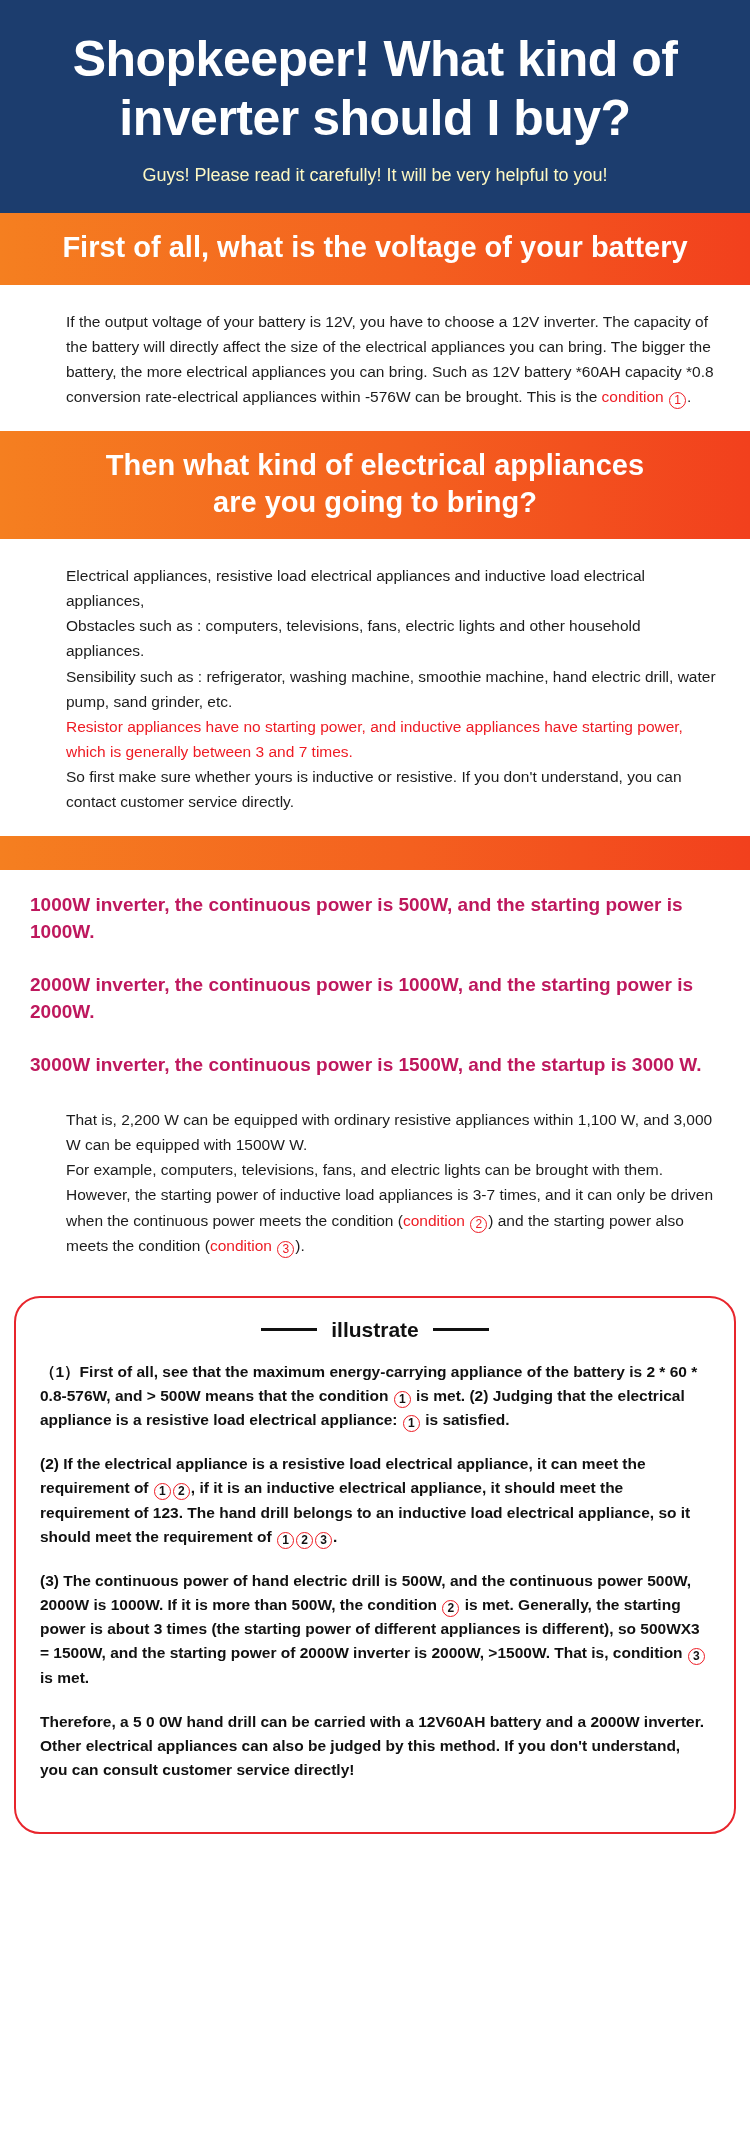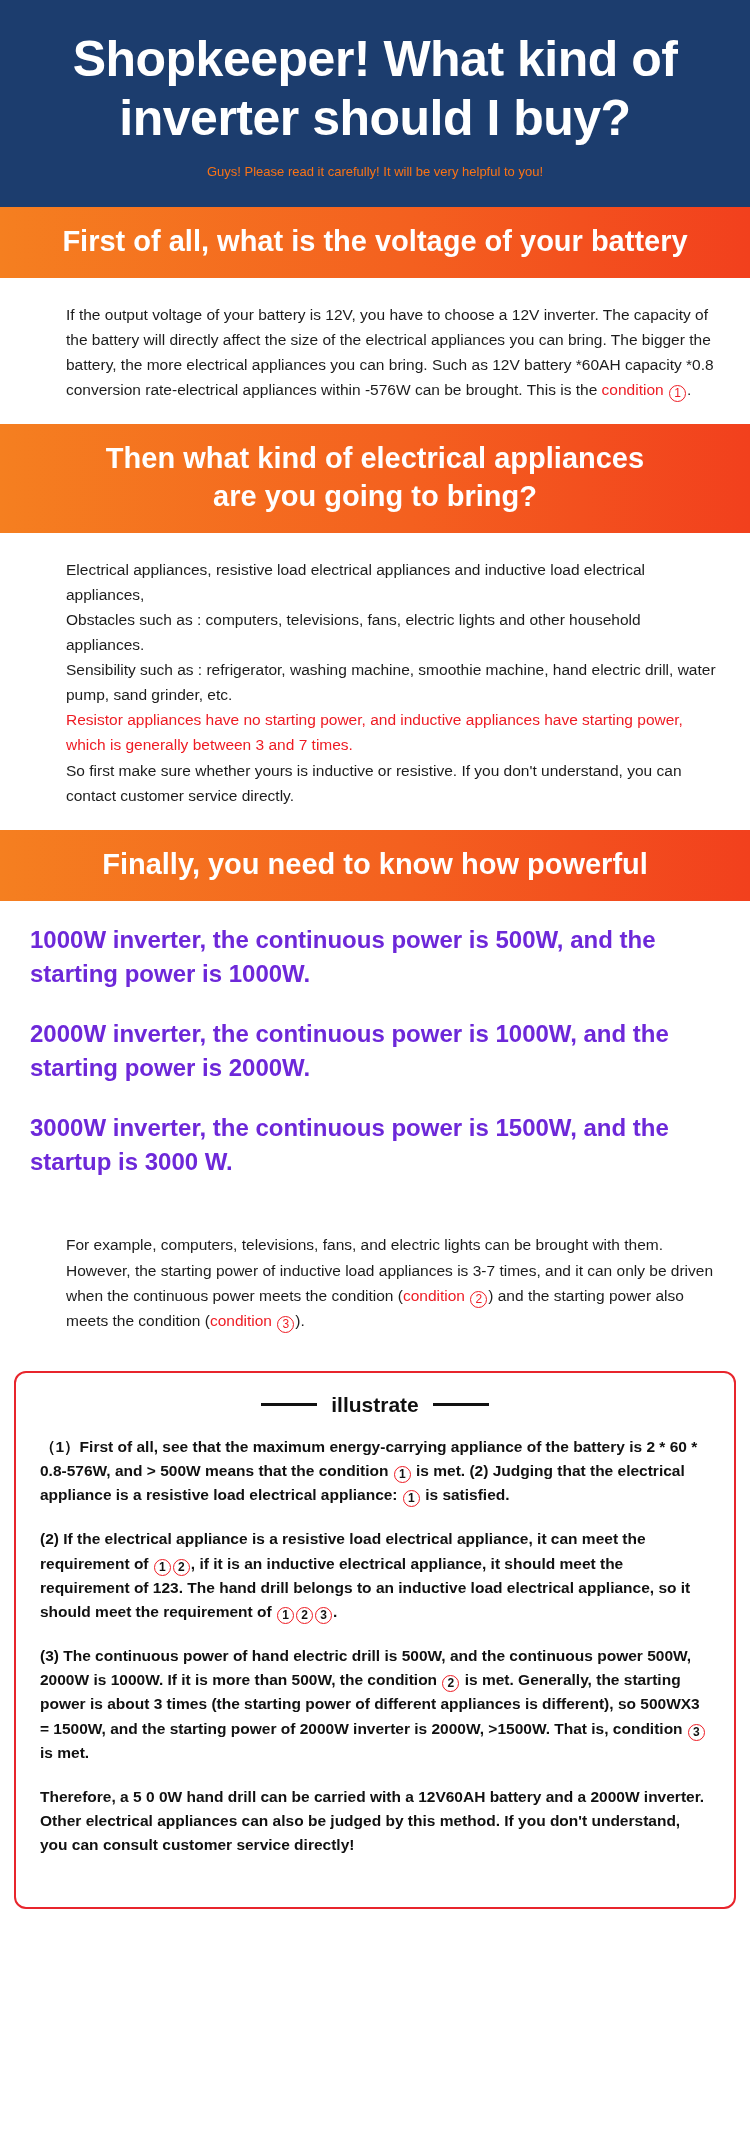--- a/index.html
+++ b/index.html
@@ -17,22 +17,22 @@
     text-align: center;
   }
   .hero-title {
     color: #ffffff;
     font-size: 50px;
     font-weight: bold;
     line-height: 1.18;
     letter-spacing: -0.5px;
   }
   .hero-sub {
-    color: #f97316;
-    font-size: 13px;
+    color: #fef9c3;
+    font-size: 18px;
     font-weight: normal;
     margin-top: 16px;
     line-height: 1.3;
   }
 
   
   .band {
     background: linear-gradient(90deg, #f57f20 0%, #f4601f 55%, #f2401d 100%);
     color: #ffffff;
     text-align: center;
@@ -65,33 +65,33 @@
     font-size: 12px;
     color: #ee1b23;
     vertical-align: -2px;
     margin: 0 1px;
   }
   .circled.dark { color: #111111; }
 
   
   .blue-block { padding: 22px 30px 4px 30px; }
   .blue-line {
-    color: #6d28d9;
-    font-size: 24px;
+    color: #be185d;
+    font-size: 19px;
     font-weight: bold;
     line-height: 1.42;
     margin-bottom: 26px;
   }
   .blue-line:last-child { margin-bottom: 0; }
 
   
   .illustrate-wrap { padding: 16px 14px 22px 14px; }
   .illustrate-box {
     border: 2px solid #e8252c;
-    border-radius: 12px;
+    border-radius: 26px;
     padding: 20px 24px 40px 24px;
   }
   .illustrate-head {
     text-align: center;
     font-size: 21px;
     font-weight: bold;
     color: #111111;
     display: flex;
     align-items: center;
     justify-content: center;
@@ -143,32 +143,31 @@
   <p>
     <span>Electrical appliances, resistive load electrical appliances and inductive load electrical appliances,</span><br>
     <span>Obstacles such as : computers, televisions, fans, electric lights and other household appliances.</span><br>
     <span>Sensibility such as : refrigerator, washing machine, smoothie machine, hand electric drill, water pump, sand grinder, etc.</span><br>
     <span class="red">Resistor appliances have no starting power, and inductive appliances have starting power, which is generally between 3 and 7 times.</span><br>
     <span>So first make sure whether yours is inductive or resistive. If you don't understand, you can contact customer service directly.</span>
   </p>
 </div>
 
 <div class="band">
-  <div>Finally, you need to know how powerful</div>
 </div>
 
 <div class="blue-block">
   <div class="blue-line">1000W inverter, the continuous power is 500W, and the starting power is 1000W.</div>
   <div class="blue-line">2000W inverter, the continuous power is 1000W, and the starting power is 2000W.</div>
   <div class="blue-line">3000W inverter, the continuous power is 1500W, and the startup is 3000 W.</div>
 </div>
 
 <div class="body-block">
   <p>
-    <br>
+    <span>That is, 2,200 W can be equipped with ordinary resistive appliances within 1,100 W, and 3,000 W can be equipped with 1500W W.</span><br>
     <span>For example, computers, televisions, fans, and electric lights can be brought with them.</span><br>
     <span>However, the starting power of inductive load appliances is 3-7 times, and it can only be driven when the continuous power meets the condition (</span><span class="red">condition</span>&nbsp;<span class="circled">2</span><span>) and the starting power also meets the condition (</span><span class="red">condition</span>&nbsp;<span class="circled">3</span><span>).</span>
   </p>
 </div>
 
 <div class="illustrate-wrap">
   <div class="illustrate-box">
 
     <div class="illustrate-head">
       <span class="rule"></span>

